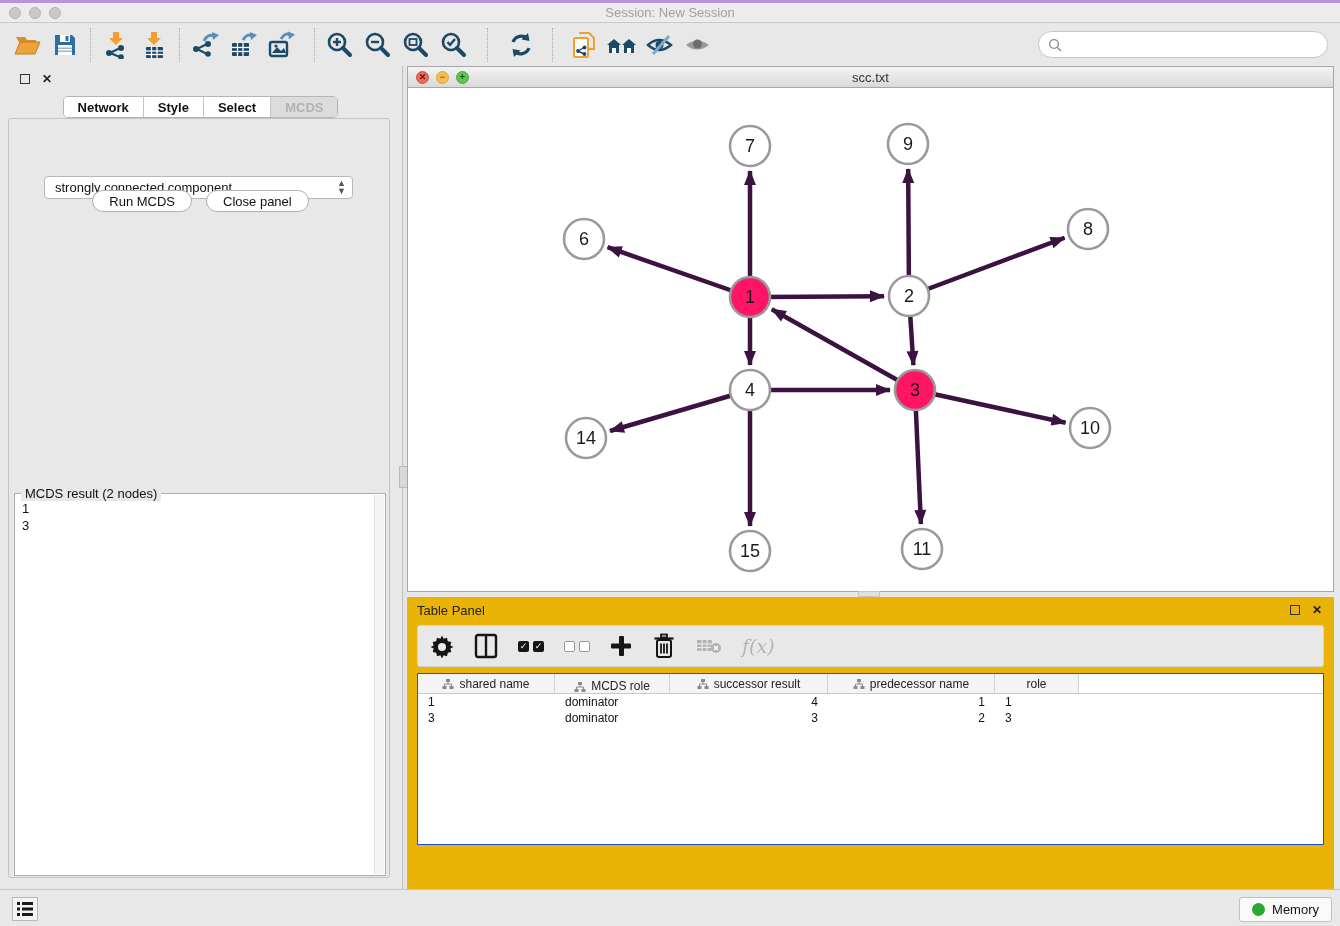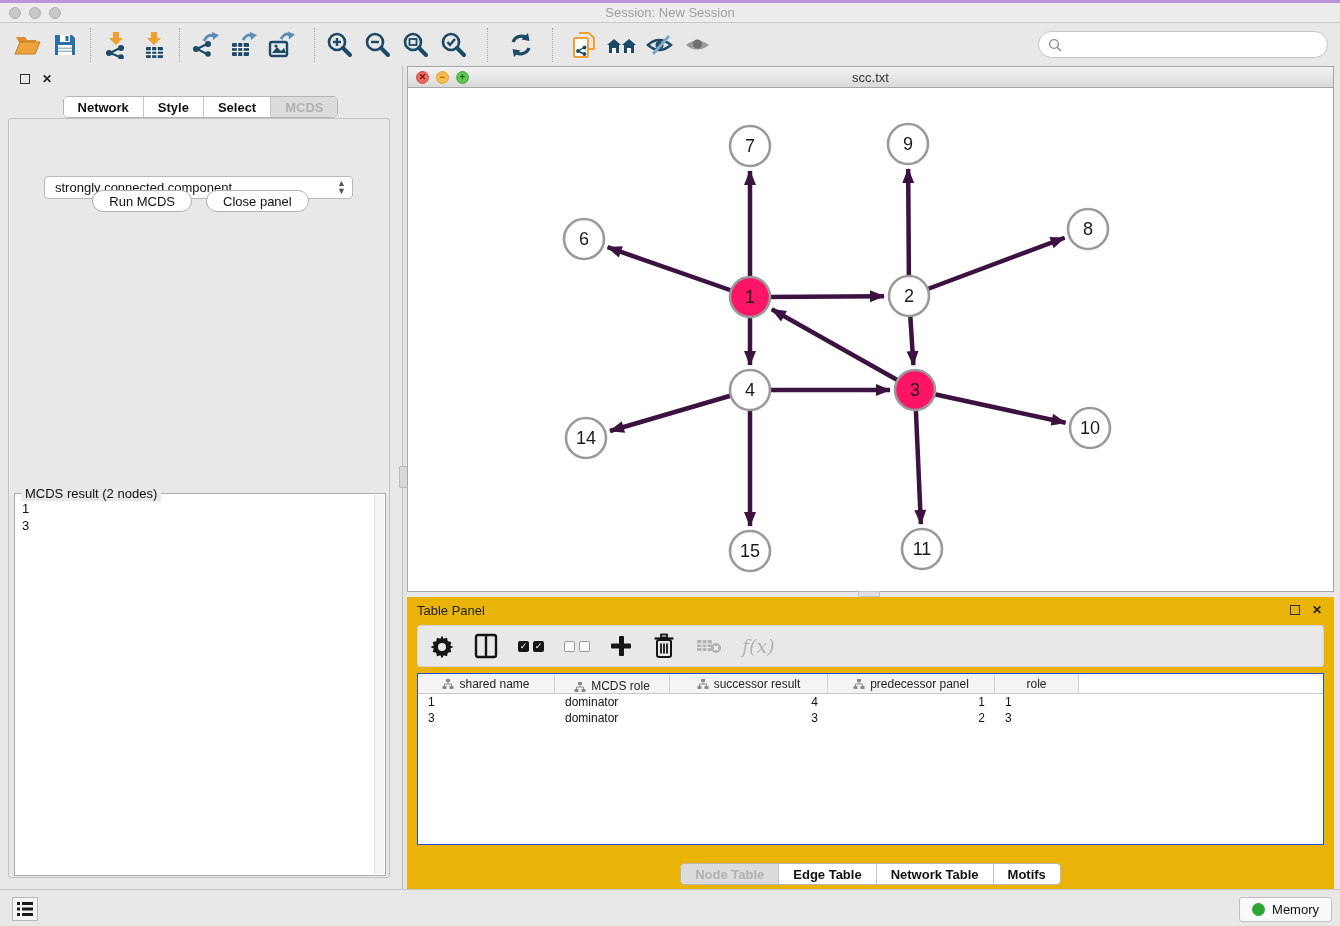--- a/index.html
+++ b/index.html
@@ -482,21 +482,21 @@
           </div>
           <div class="hcell" style="width: 167px;">
             <svg width="12" height="12" viewBox="0 0 12 12">
               <g fill="#8a8a8a">
                 <rect x="4" y="1" width="4" height="3"></rect>
                 <rect x="0.5" y="8" width="4" height="3"></rect>
                 <rect x="7.5" y="8" width="4" height="3"></rect>
               </g>
               <path d="M6 4 v2 M2.5 8 v-2 h7 v2" stroke="#8a8a8a" fill="none" stroke-width="1"></path>
             </svg>
-            <span>predecessor panel</span>
+            <span>predecessor name</span>
           </div>
           <div class="hcell" style="width: 84px;">
             <span>role</span>
           </div>
           <div class="hfill"></div>
         </div>
       <div id="tbl-body">
           <div class="tbl-row">
             <div class="cell" style="width: 137px; justify-content: flex-start; padding: 0px 0px 0px 10px;">1</div>
             <div class="cell" style="width: 115px; justify-content: flex-start; padding: 0px 0px 0px 10px;">dominator</div>
@@ -505,28 +505,20 @@
             <div class="cell" style="width: 84px; justify-content: flex-start; padding: 0px 0px 0px 10px;">1</div>
           </div>
           <div class="tbl-row">
             <div class="cell" style="width: 137px; justify-content: flex-start; padding: 0px 0px 0px 10px;">3</div>
             <div class="cell" style="width: 115px; justify-content: flex-start; padding: 0px 0px 0px 10px;">dominator</div>
             <div class="cell" style="width: 158px; justify-content: flex-end; padding: 0px 10px 0px 0px;">3</div>
             <div class="cell" style="width: 167px; justify-content: flex-end; padding: 0px 10px 0px 0px;">2</div>
             <div class="cell" style="width: 84px; justify-content: flex-start; padding: 0px 0px 0px 10px;">3</div>
           </div>
         </div>
-    </div>
-    <div class="tp-bottom">
-      <div class="seg">
-        <div class="tab active">Node Table</div>
-        <div class="tab">Edge Table</div>
-        <div class="tab">Network Table</div>
-        <div class="tab">Motifs</div>
-      </div>
     </div>
   </div>
 
   <div class="statusbar">
     <div class="sb-left">
       <svg width="18" height="16" viewBox="0 0 18 16">
         <g fill="#1a1a1a">
           <rect x="1" y="1" width="3" height="3"></rect>
             <rect x="6" y="1" width="11" height="3"></rect>
           <rect x="1" y="6.5" width="3" height="3"></rect>

